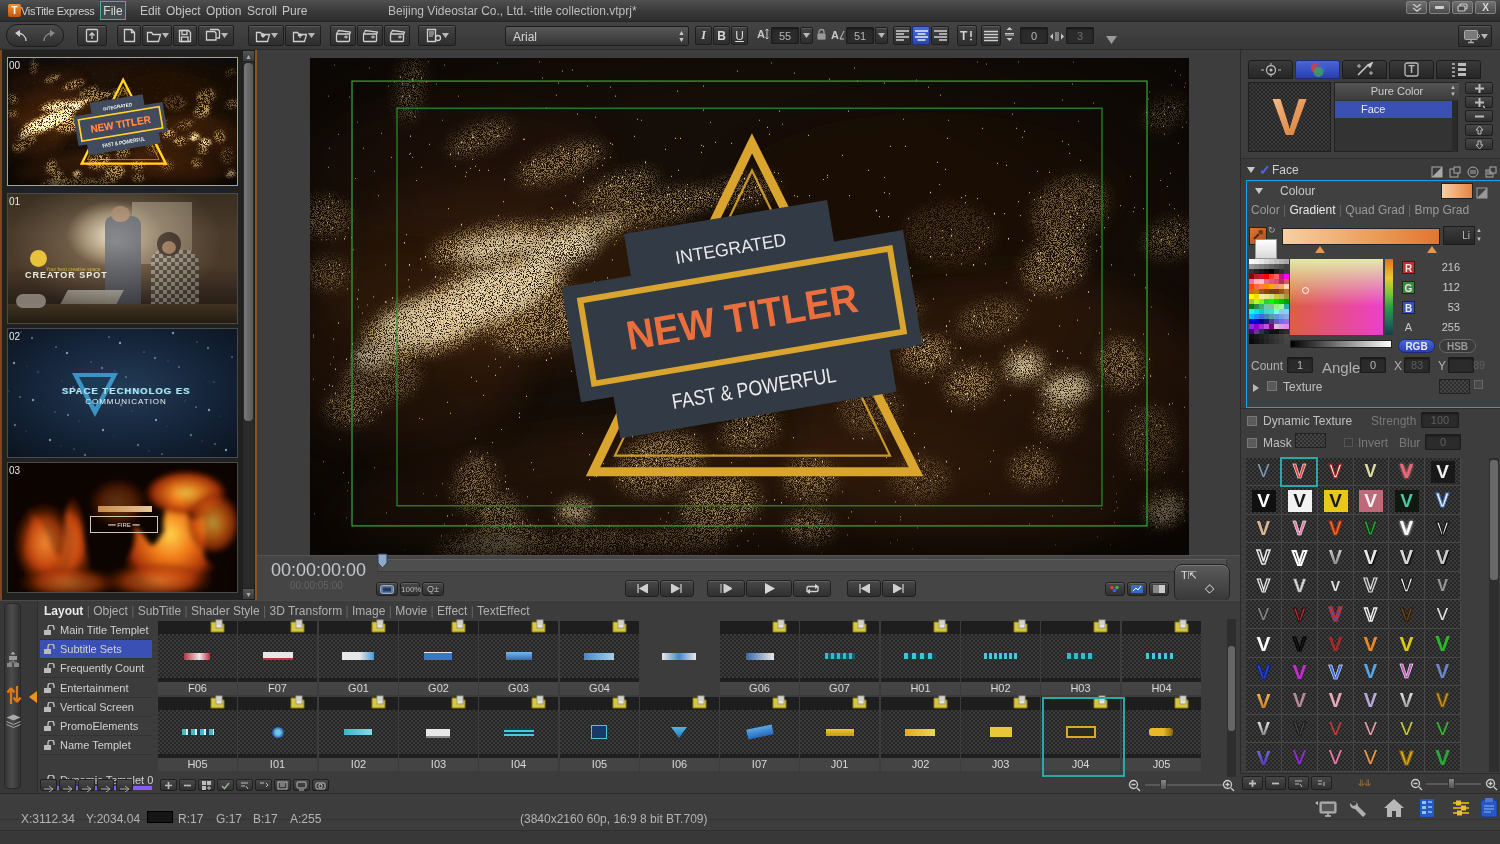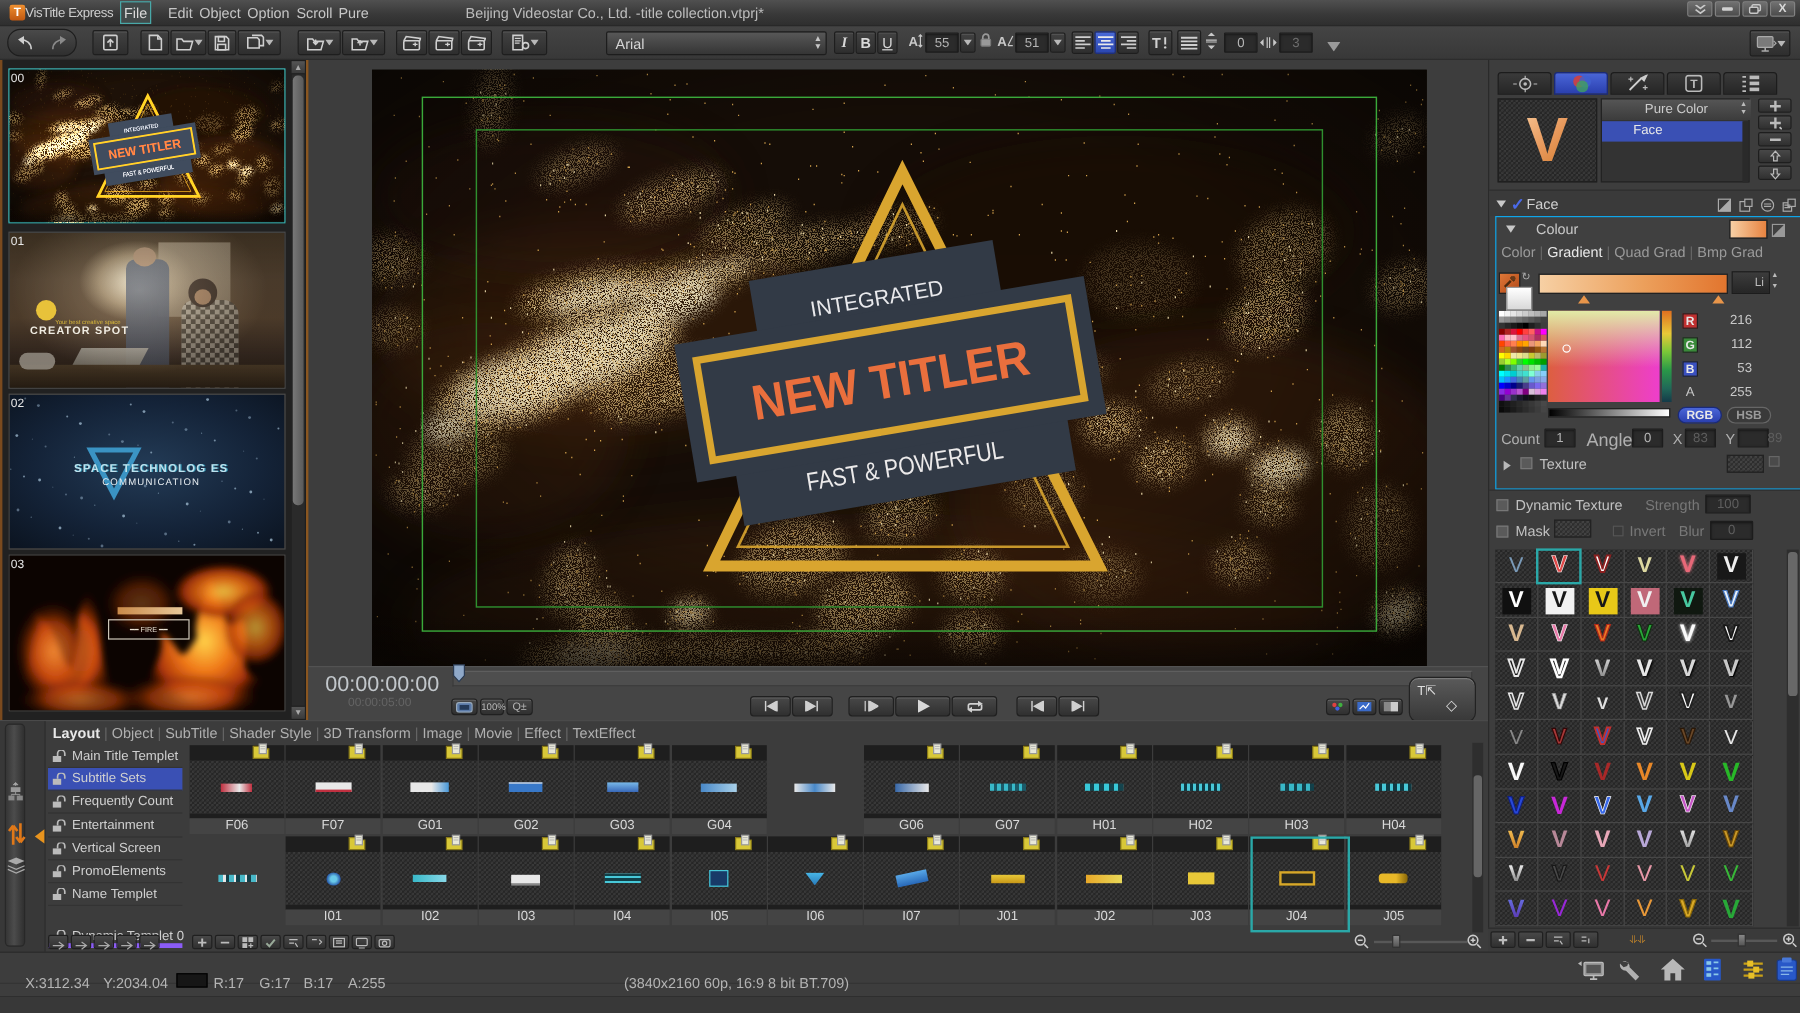--- a/index.html
+++ b/index.html
@@ -1450,20 +1450,31 @@
         <div class="abs chkd" style="left:0;top:15px;width:79px;height:44px;"></div>
         <div class="abs" style="left:0;top:59px;width:79px;height:4px;background:#1e1e1e;"></div>
         <div class="abs" style="left:0;top:63px;width:79px;height:13px;background:#444;color:#d8d8d8;font-size:11px;text-align:center;line-height:13px;">H04</div>
         <svg class="abs" style="left:52px;top:0px;" width="15" height="14">
           <path d="M1 3h5l2 2h6v8H1z" fill="#d8c838" stroke="#8a7a18"></path>
           <rect x="6" y="1" width="6" height="8" fill="#e8e8d8" stroke="#999"></rect>
           <path d="M7 3h4M7 5h4" stroke="#aaa" stroke-width="0.7"></path>
         </svg>
       </div>
 <div class="abs" style="left:988px;top:34px;width:30px;height:6px;background:repeating-linear-gradient(90deg,#48c8d8 0 3px,#0e3a44 3px 6px);"></div>
+<div class="abs" style="left:0px;top:76px;width:79px;height:76px;">
+        <div class="abs" style="left:0;top:2px;width:79px;height:13px;background:#1e1e1e;"></div>
+        <div class="abs chkd" style="left:0;top:15px;width:79px;height:44px;"></div>
+        <div class="abs" style="left:0;top:59px;width:79px;height:4px;background:#1e1e1e;"></div>
+        <div class="abs" style="left:0;top:63px;width:79px;height:13px;background:#444;color:#d8d8d8;font-size:11px;text-align:center;line-height:13px;">H05</div>
+        <svg class="abs" style="left:52px;top:0px;" width="15" height="14">
+          <path d="M1 3h5l2 2h6v8H1z" fill="#d8c838" stroke="#8a7a18"></path>
+          <rect x="6" y="1" width="6" height="8" fill="#e8e8d8" stroke="#999"></rect>
+          <path d="M7 3h4M7 5h4" stroke="#aaa" stroke-width="0.7"></path>
+        </svg>
+      </div>
 <div class="abs" style="left:24px;top:110px;width:32px;height:6px;background:repeating-linear-gradient(90deg,#48b8c8 0 4px,#e8e8e8 4px 6px,#12404a 6px 9px);"></div>
 <div class="abs" style="left:80px;top:76px;width:79px;height:76px;">
         <div class="abs" style="left:0;top:2px;width:79px;height:13px;background:#1e1e1e;"></div>
         <div class="abs chkd" style="left:0;top:15px;width:79px;height:44px;"></div>
         <div class="abs" style="left:0;top:59px;width:79px;height:4px;background:#1e1e1e;"></div>
         <div class="abs" style="left:0;top:63px;width:79px;height:13px;background:#444;color:#d8d8d8;font-size:11px;text-align:center;line-height:13px;">I01</div>
         <svg class="abs" style="left:52px;top:0px;" width="15" height="14">
           <path d="M1 3h5l2 2h6v8H1z" fill="#d8c838" stroke="#8a7a18"></path>
           <rect x="6" y="1" width="6" height="8" fill="#e8e8d8" stroke="#999"></rect>
           <path d="M7 3h4M7 5h4" stroke="#aaa" stroke-width="0.7"></path>

